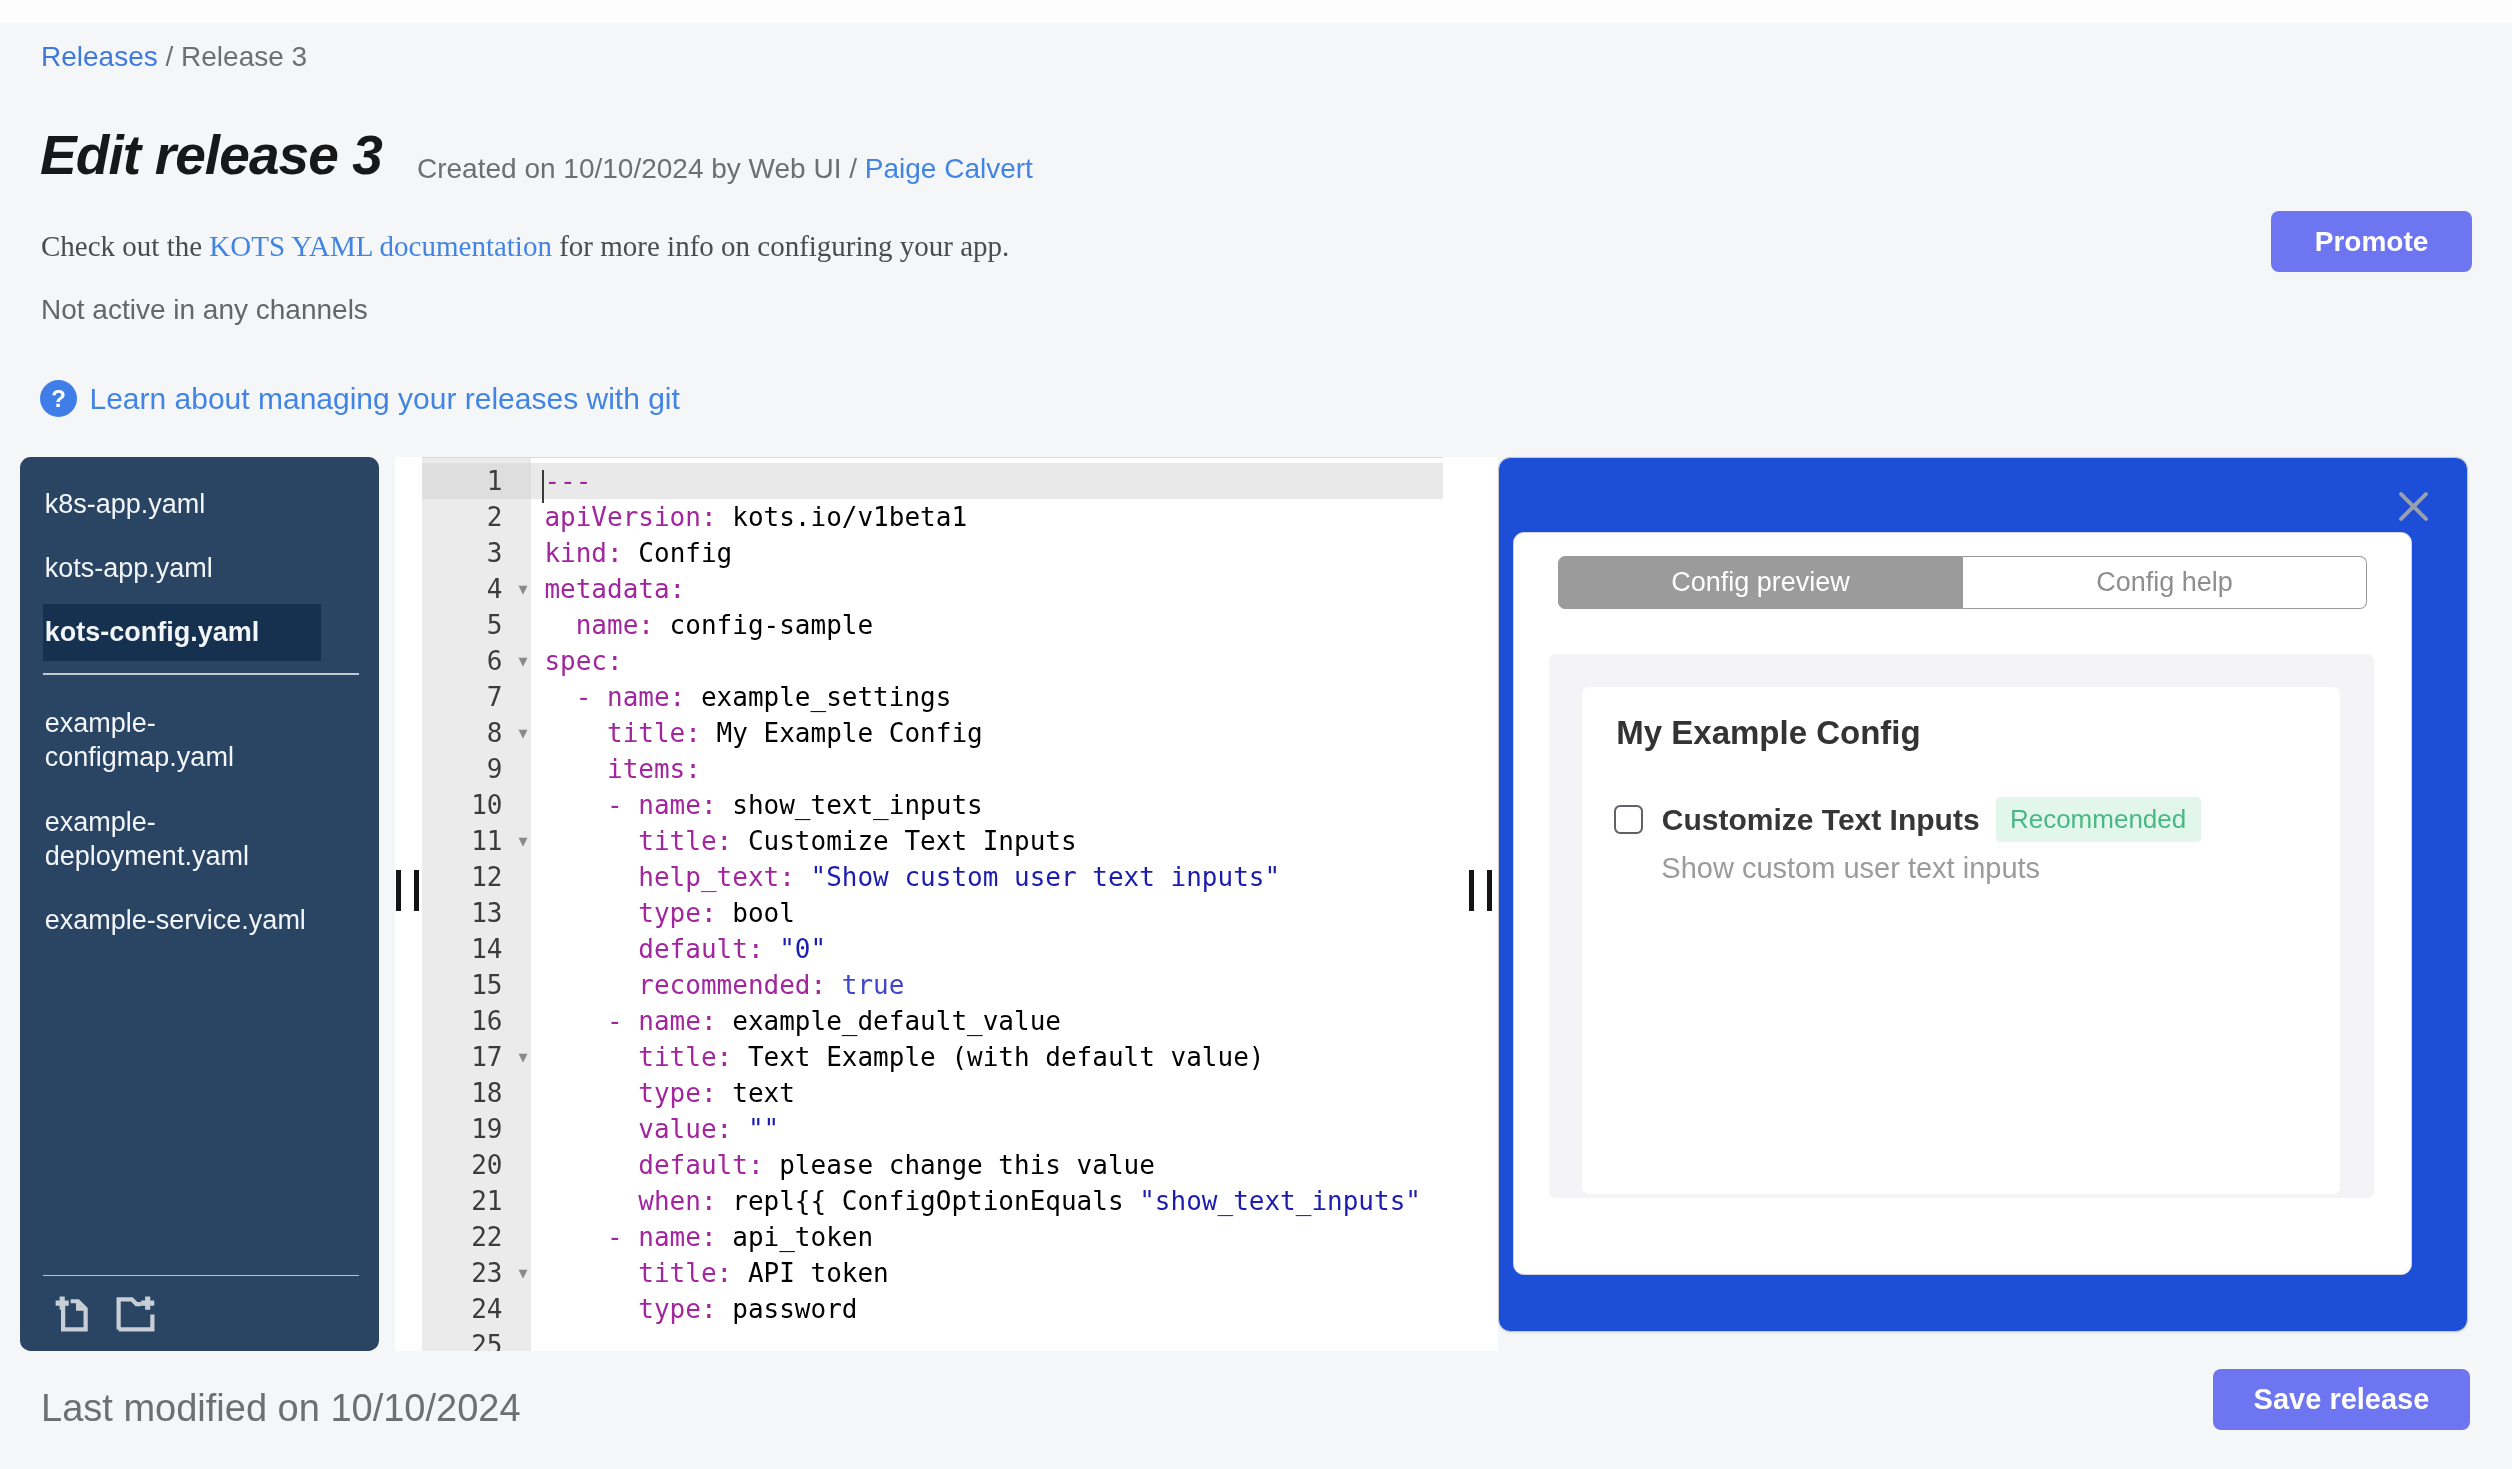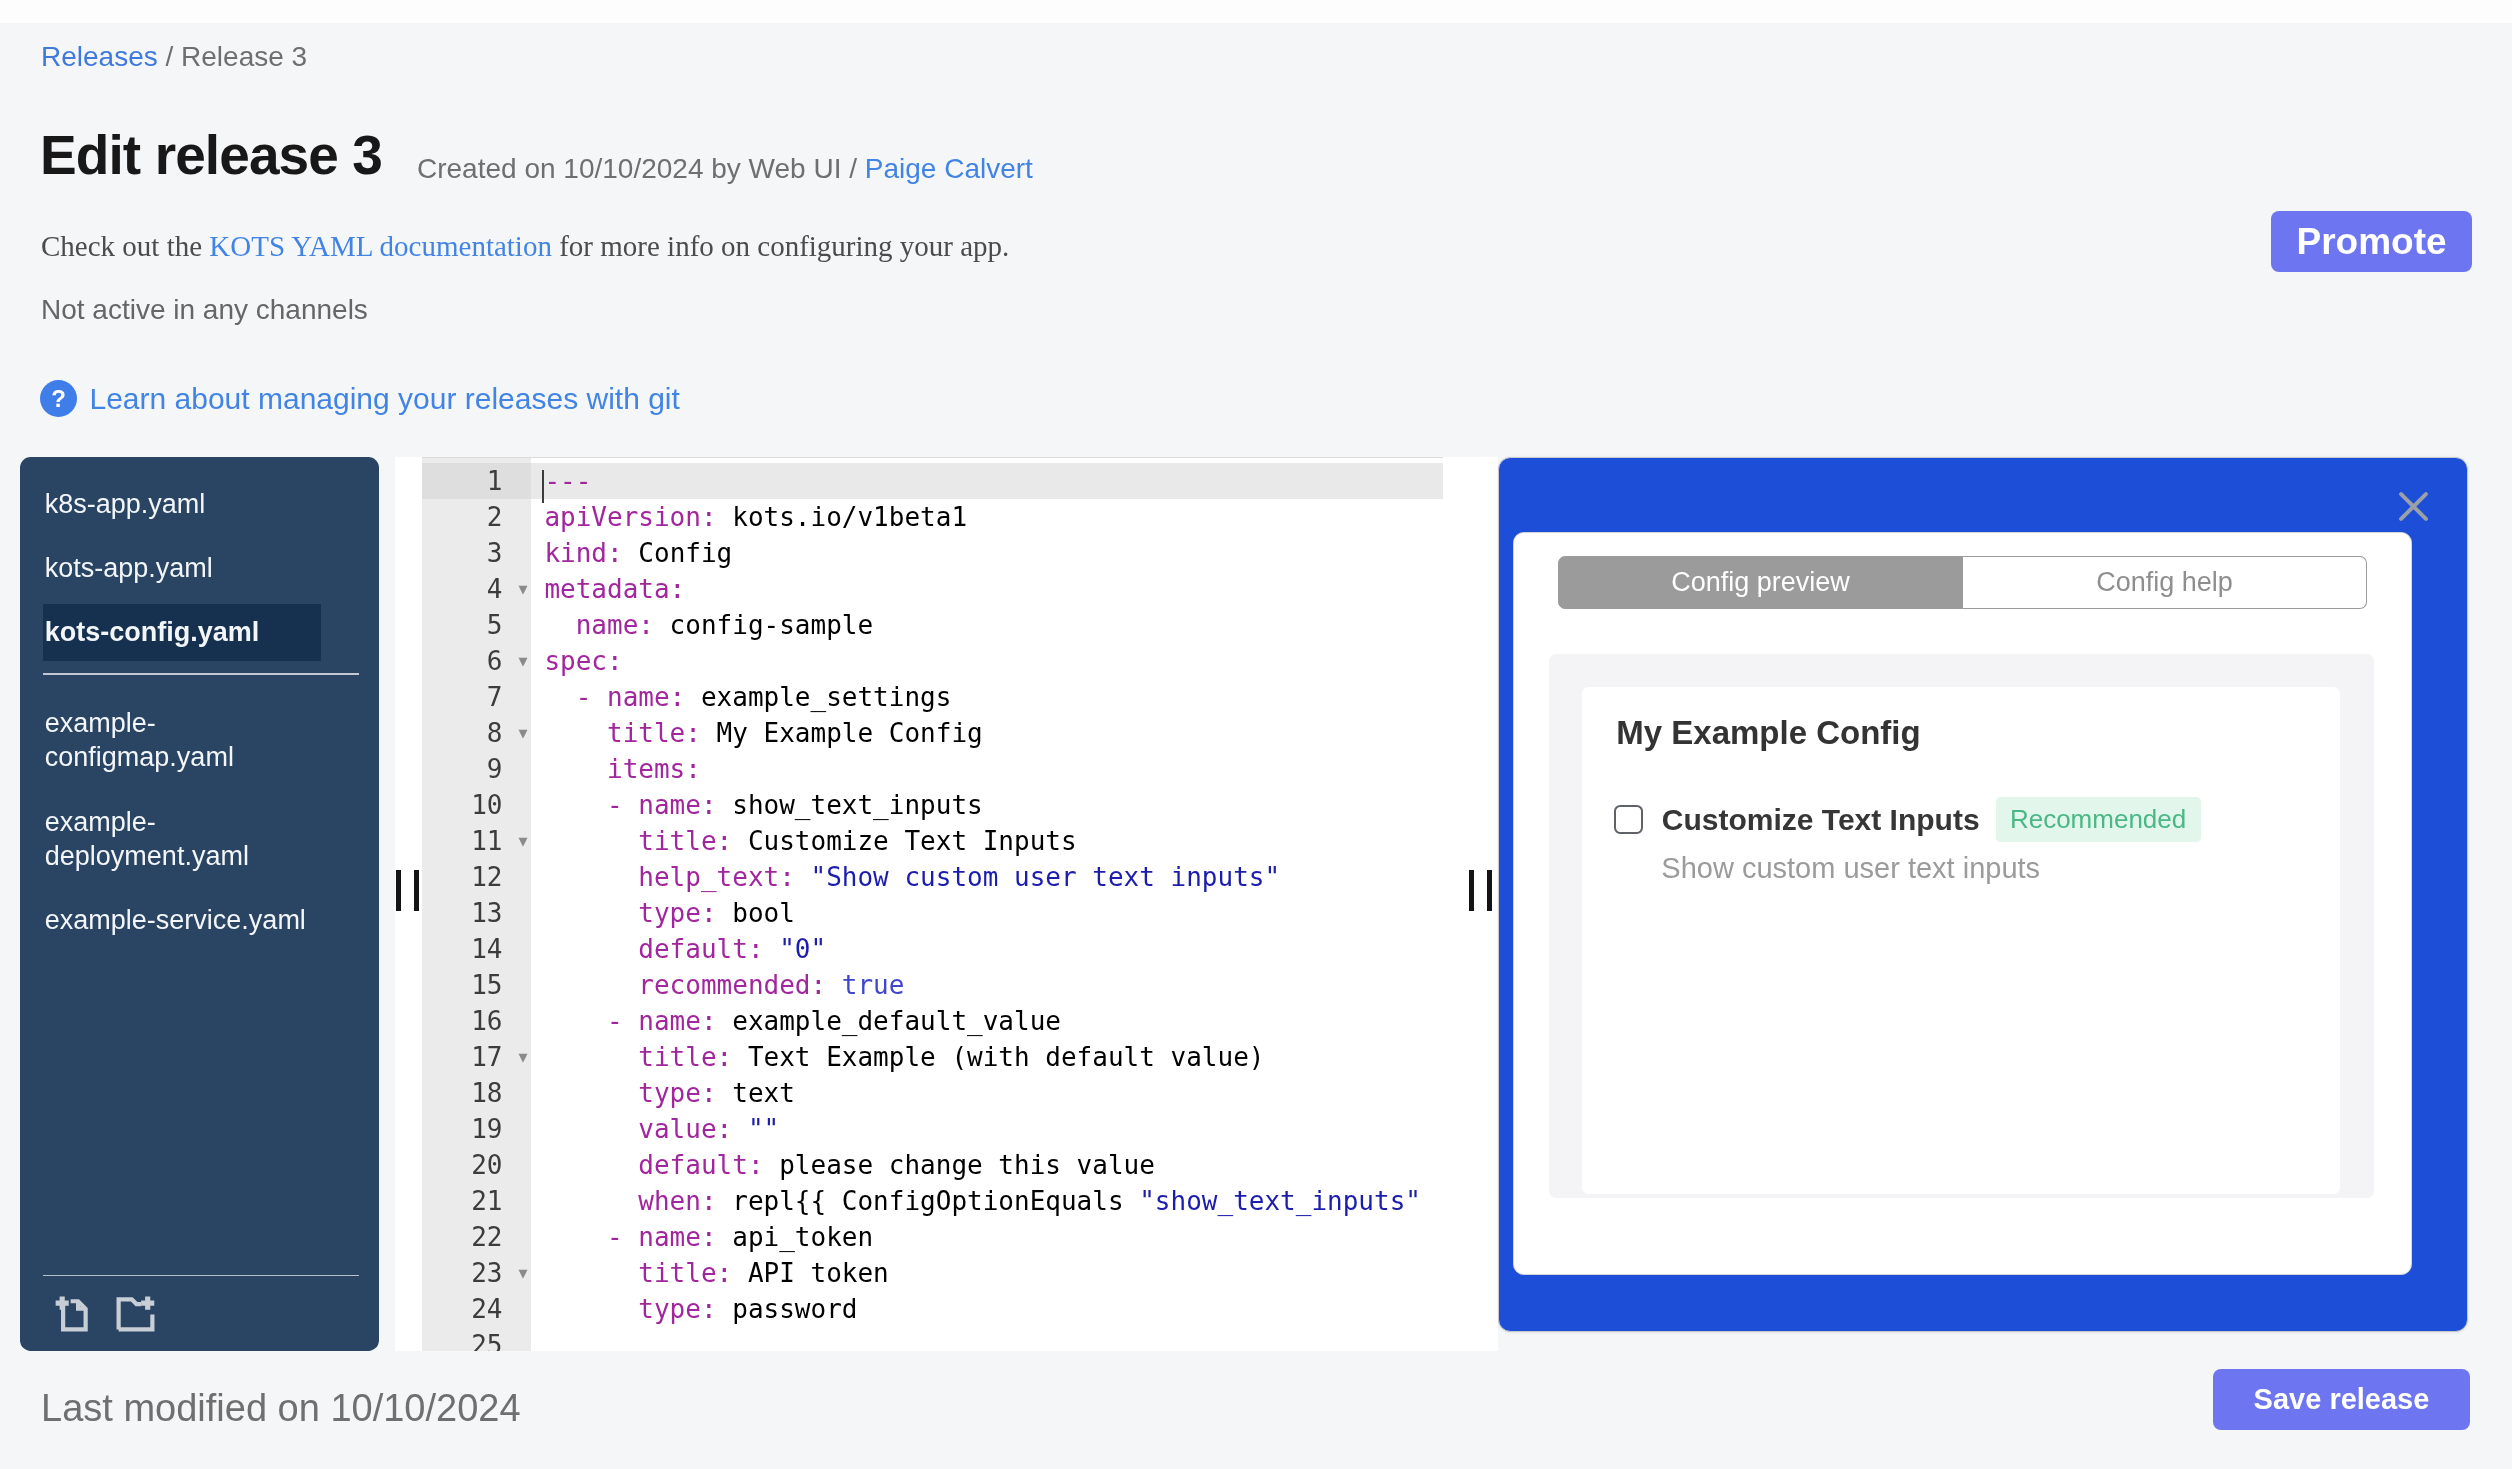--- a/index.html
+++ b/index.html
@@ -3,29 +3,29 @@
 <meta charset="utf-8">
 <style>
   * { margin:0; padding:0; box-sizing:border-box; }
   html,body { width:2512px; height:1469px; }
   body { font-family:"Liberation Sans", sans-serif; background:#f5f6f8; position:relative; overflow:hidden; }
   .top-band { position:absolute; left:0; top:0; width:2512px; height:23px; background:#fdfdfe; }
 
   
   .breadcrumb { position:absolute; left:41px; top:41px; font-size:28px; color:#6f6f6f; }
   .breadcrumb .bc-link { color:#3f79de; cursor:pointer; }
-  .page-title { position:absolute; left:40px; top:123px; font-size:55px; font-weight:700; color:#181818; letter-spacing:-0.9px; }
+  .page-title { position:absolute; left:40px; top:123px; font-size:55px; font-weight:700; color:#181818; letter-spacing:-0.9px;font-style:italic; }
   .created-meta { position:absolute; left:417px; top:153px; font-size:28px; color:#6f6f6f; }
   .created-meta .author-link { color:#4184e4; cursor:pointer; }
   .doc-line { position:absolute; left:41px; top:230px; font-size:29px; color:#4c4c4c;font-family:Liberation Serif, serif; }
   .doc-line .doc-link { color:#4184e4; cursor:pointer; }
   .channel-status { position:absolute; left:41px; top:294px; font-size:28px; color:#666; }
   .btn { border:none; border-radius:8px; background:#6d75f0; color:#fff; font-weight:700;
          font-family:"Liberation Sans",sans-serif; cursor:pointer; }
-  .promote-btn { position:absolute; left:2271px; top:211px; width:201px; height:61px; font-size:37px; }
+  .promote-btn { position:absolute; left:2271px; top:211px; width:201px; height:61px; font-size:28px; }
   .git-row { position:absolute; left:40px; top:378px; height:41px; display:flex; align-items:center; }
   .help-circle { width:37px; height:37px; border-radius:50%; background:#3f7ee8; color:#fff;
                  font-size:24px; font-weight:700; display:flex; align-items:center; justify-content:center; }
   .git-link { margin-left:12.5px; font-size:30px; color:#4184e4; cursor:pointer; }
 
   
   .main-bg { position:absolute; left:395px; top:457px; width:1103px; height:894px; background:#fff; }
 
   
   .sidebar { position:absolute; left:20px; top:457px; width:359px; height:894px;

